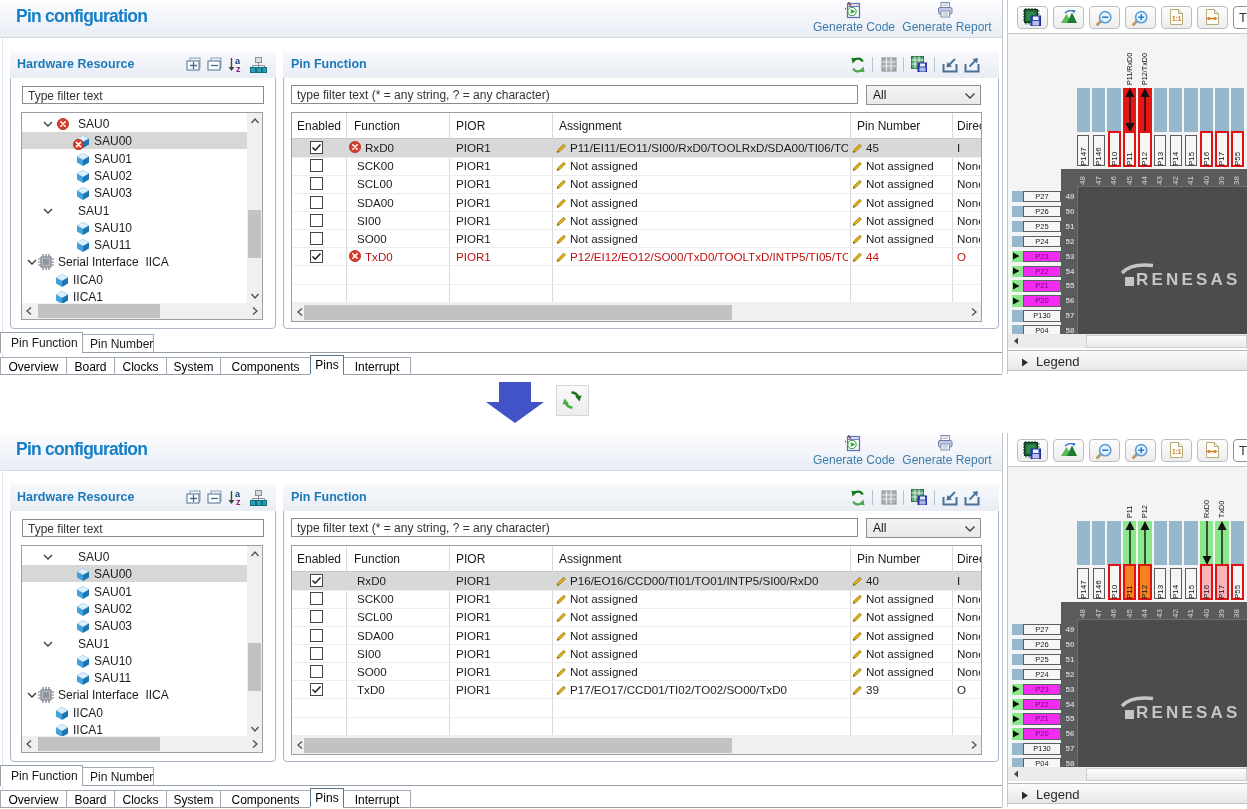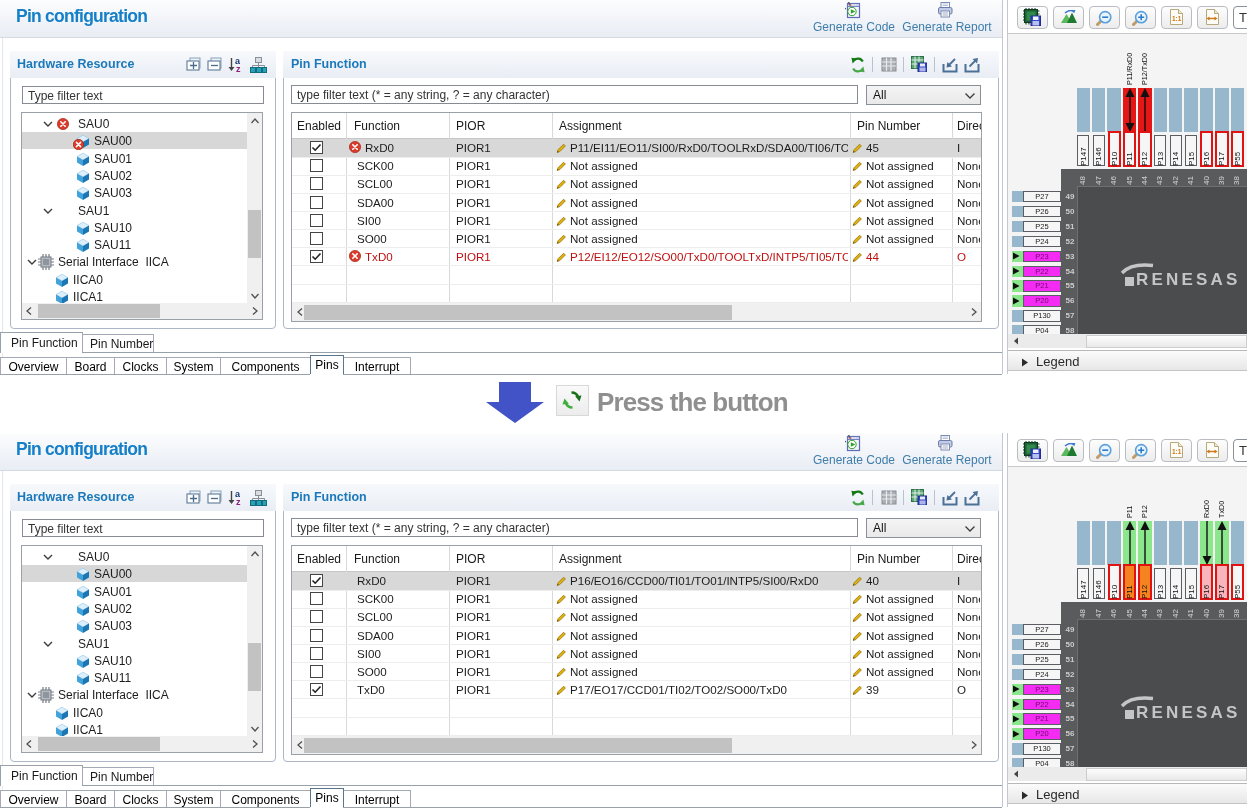--- a/index.html
+++ b/index.html
@@ -575,21 +575,20 @@
         <polygon points="14,0 46,0 46,20 59,20 30,41 1,20 14,20" fill="#4153c6"></polygon>
       </svg>
     </div>
 <div class="abs" style="left:556px;top:385px;width:33px;height:31px;background:linear-gradient(#fafafa,#ececec);border:1px solid #d8d8d8;"></div>
 <svg class="abs" style="left:562px;top:390px;" width="20" height="20" viewBox="0 0 20 20">
       <path d="M9.5,2.5 A7,7 0 0 1 16.2,7.4" fill="none" stroke="#1a701a" stroke-width="2.6"></path>
       <polygon points="17.5,11.5 13.2,6.2 19.5,5.6" fill="#1a701a"></polygon>
       <path d="M10.5,17.5 A7,7 0 0 1 3.8,12.6" fill="none" stroke="#3fae3f" stroke-width="2.6"></path>
       <polygon points="2.5,8.5 6.8,13.8 0.5,14.4" fill="#3fae3f"></polygon>
     </svg>
-<div class="abs" style="left:597px;top:387px;font-size:26px;font-weight:bold;color:#8f8f8f;letter-spacing:-0.9px;">Press the button</div>
 <div class="copy" style="top:433px;">
 <div class="abs band" style=""></div>
 <div class="abs title" style="">Pin configuration</div>
 <svg class="abs" style="left:845px;top:2px;" width="16" height="17" viewBox="0 0 16 17">
         <rect x="2.5" y="1.5" width="12" height="14" fill="#f4f6fa" stroke="#5c6bb8" stroke-width="1.2"></rect>
         <rect x="2.5" y="1.5" width="12" height="3" fill="#c8d0ea" stroke="#5c6bb8" stroke-width="0.8"></rect>
         <rect x="4.5" y="2.2" width="1.6" height="1.6" fill="#d04040"></rect>
         <rect x="7" y="2.2" width="1.6" height="1.6" fill="#e0e4f0"></rect>
         <rect x="9.5" y="2.2" width="1.6" height="1.6" fill="#e0e4f0"></rect>
         <path d="M4.2,2.8 A4.4,4.4 0 1 0 1.0,6.5" fill="none" stroke="#555" stroke-width="1.3"></path>

